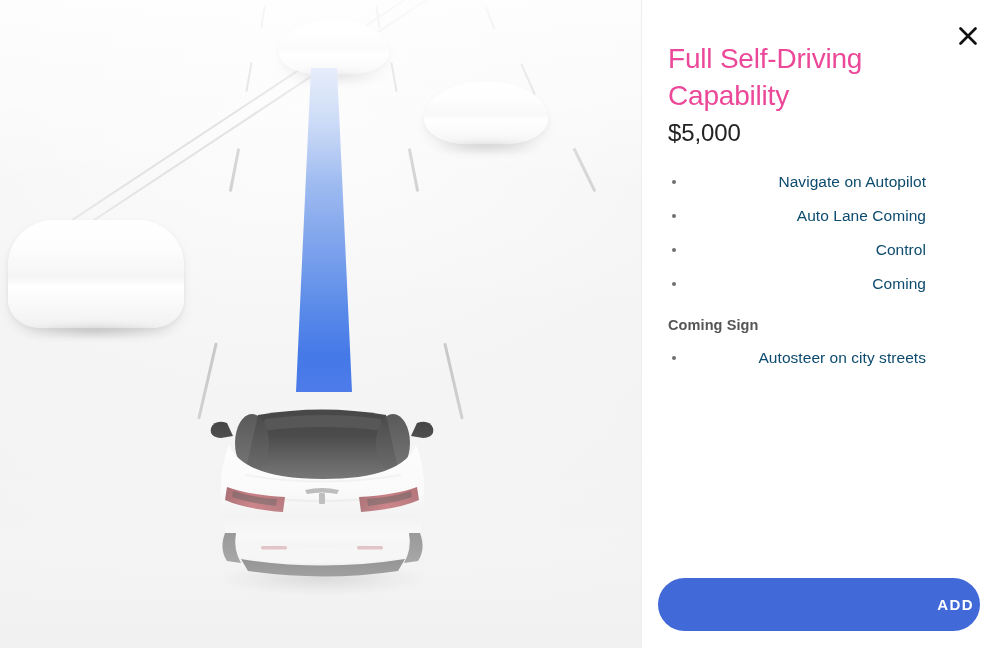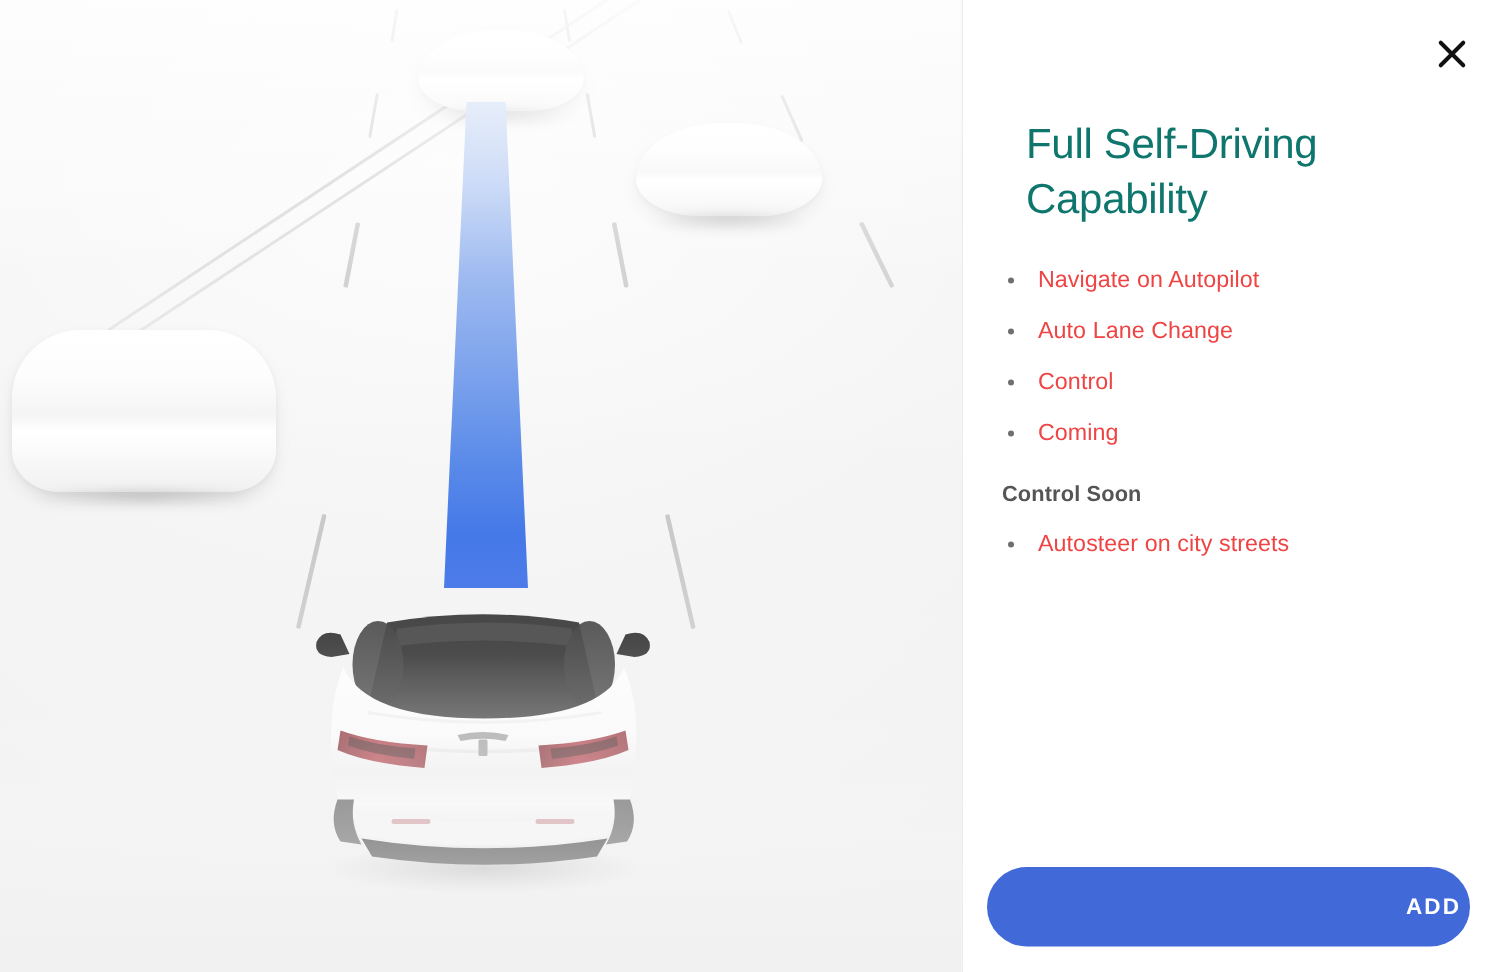--- a/index.html
+++ b/index.html
@@ -114,27 +114,27 @@
     position: absolute;
     right: 14px; top: 14px;
     width: 44px; height: 44px;
     display: flex; align-items: center; justify-content: center;
     border: none; background: transparent;
     cursor: pointer; padding: 0;
     color: #111111;
   }
 
   .title {
-    margin: 16px;
-    padding-top: 62px;
+    margin: 0;
+    padding-top: 41px;
     font-size: 28px;
     line-height: 1.32;
     font-weight: 400;
     letter-spacing: -0.2px;
-    color: #0f766e;
+    color: #ec4899;
     max-width: 245px;
   }
 
   .price {
     margin: 4px 0 0 0;
     font-size: 24px;
     font-weight: 400;
     letter-spacing: -0.1px;
     color: #232323;
   }
@@ -144,22 +144,23 @@
     margin: 24px 0 0 0;
     padding: 0;
     max-width: 258px;
   }
   .feature-list li {
     position: relative;
     padding-left: 24px;
     margin-bottom: 12px;
     font-size: 15.5px;
     line-height: 1.42;
-    color: #ef4444;
+    color: #0c4a6e;
     letter-spacing: 0.05px;
+    text-align: right;
   }
   .feature-list li::before {
     content: "";
     position: absolute;
     left: 4px; top: 9px;
     width: 4px; height: 4px;
     border-radius: 50%;
     background: #6f6f6f;
   }
 
@@ -304,29 +305,30 @@
 
   <div class="panel">
 
     <button class="close-btn" aria-label="Close">
       <svg width="24" height="24" viewBox="0 0 24 24">
         <path d="M4.5 4.5 L19.5 19.5 M19.5 4.5 L4.5 19.5" stroke="#111111" stroke-width="2.7" stroke-linecap="round"></path>
       </svg>
     </button>
 
     <h1 class="title">Full Self-Driving Capability</h1>
+    <div class="price">$5,000</div>
 
     <ul class="feature-list">
       <li>Navigate on Autopilot</li>
-      <li>Auto Lane Change</li>
+      <li>Auto Lane Coming</li>
       <li>Control</li>
       <li>Coming</li>
     </ul>
 
-    <div class="coming-soon-label">Control Soon</div>
+    <div class="coming-soon-label">Coming Sign</div>
 
     <ul class="feature-list coming-soon-list">
       <li>Autosteer on city streets</li>
     </ul>
 
     <button class="add-button">ADD</button>
   </div>
 
 </div>
 

